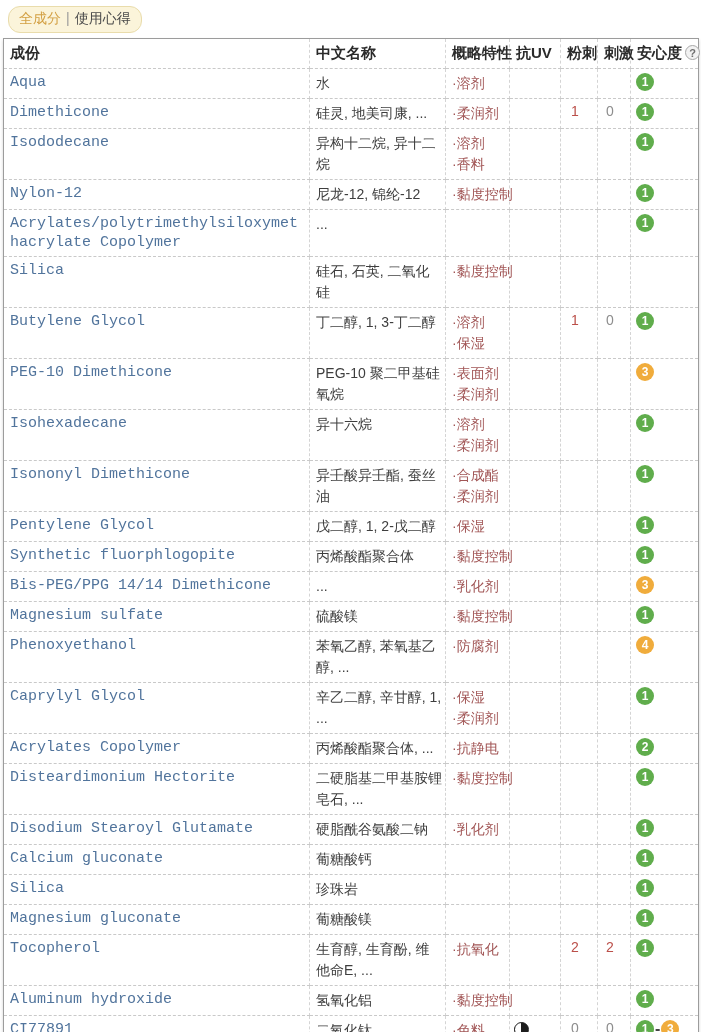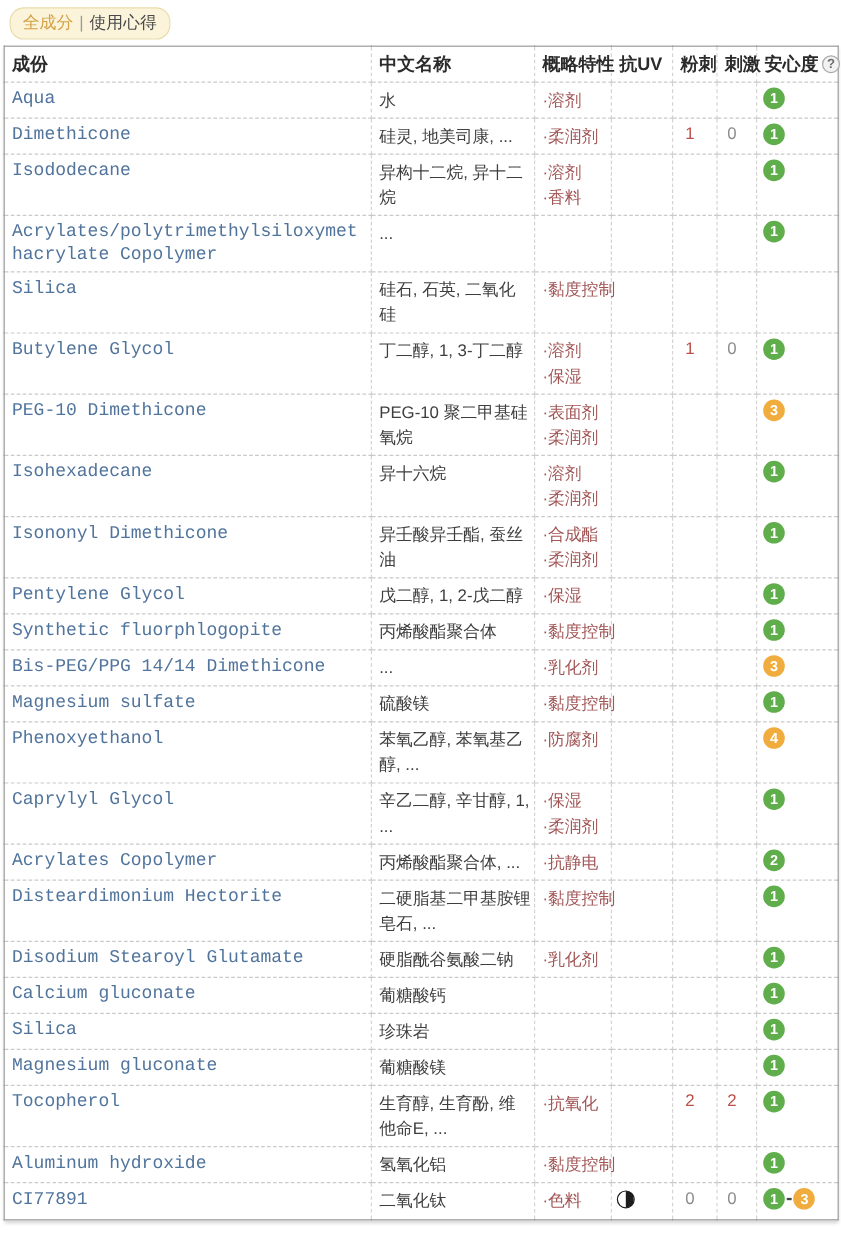--- a/index.html
+++ b/index.html
@@ -163,20 +163,31 @@
     <td class="c-props">
           <div class="prop">·溶剂</div>
           <div class="prop">·香料</div>
         </td>
     <td class="c-uv"></td>
     <td class="c-num"></td>
     <td class="c-num"></td>
     <td class="c-safe"><span class="badge green">1</span></td>
   </tr>
       <tr>
+    <td class="c-name">Nylon-12</td>
+    <td class="c-cn">尼龙-12, 锦纶-12</td>
+    <td class="c-props">
+          <div class="prop">·黏度控制</div>
+        </td>
+    <td class="c-uv"></td>
+    <td class="c-num"></td>
+    <td class="c-num"></td>
+    <td class="c-safe"><span class="badge green">1</span></td>
+  </tr>
+      <tr>
     <td class="c-name">Acrylates/polytrimethylsiloxymethacrylate Copolymer</td>
     <td class="c-cn">...</td>
     <td class="c-props"></td>
     <td class="c-uv"></td>
     <td class="c-num"></td>
     <td class="c-num"></td>
     <td class="c-safe"><span class="badge green">1</span></td>
   </tr>
       <tr>
     <td class="c-name">Silica</td>

